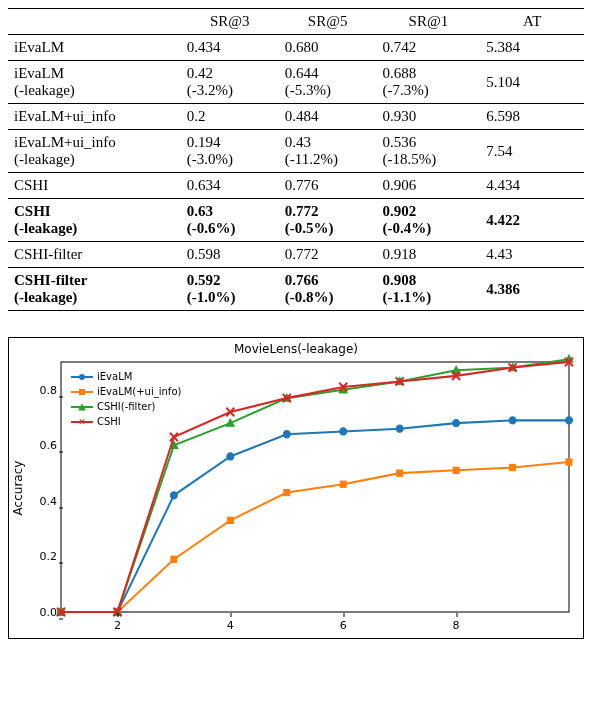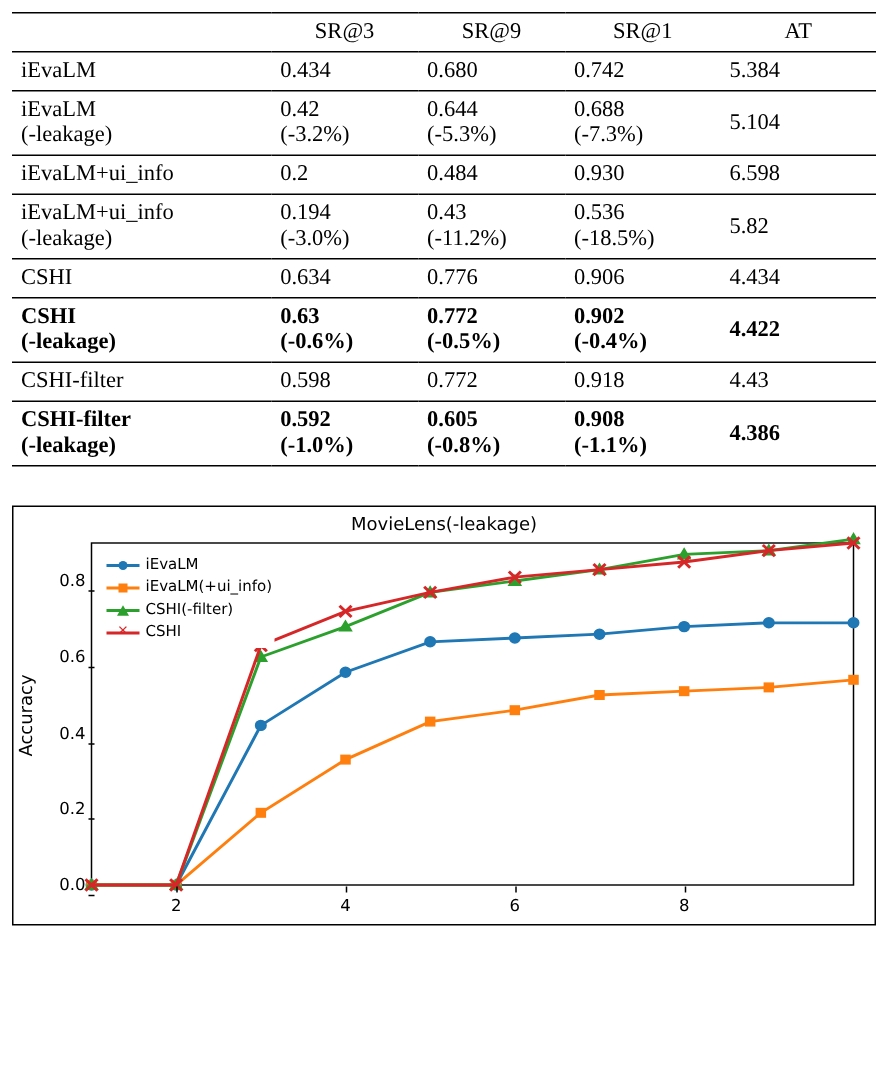--- a/index.html
+++ b/index.html
@@ -22,21 +22,21 @@
   }
   .hline-top { border-top: 1.5px solid #000; }
   .hline-bottom { border-bottom: 1px solid #000; }
   .dbl-bottom { border-bottom: 1.5px solid #000; }
   .rowgroup td { border-bottom: 1px solid #000; }
   .bold { font-weight: bold; }
   .sub { display: block; }
   .chart-wrap {
     margin-top: 26px;
     border: 1px solid #000;
-    padding: 12px 14px 6px 14px;
+    padding: 12px 14px 28px 14px;
     position: relative;
     height: 260px;
     background: #fff;
     font-family: "DejaVu Sans", Arial, sans-serif;
     font-size: 11px;
   }
   .chart-title {
     position: absolute;
     top: 4px;
     left: 50%;
@@ -92,21 +92,21 @@
     <col style="width:30%">
       <col style="width:17%">
       <col style="width:17%">
       <col style="width:18%">
       <col style="width:18%">
   </colgroup>
   <thead>
     <tr class="hline-top hline-bottom">
       <th></th>
       <th>SR@3</th>
-      <th>SR@9</th>
+      <th>SR@5</th>
       <th>SR@1</th>
       <th>AT</th>
     </tr>
   </thead>
   <tbody id="tbody">
       <tr class="rowgroup">
         <td class="">iEvaLM</td>
         <td class="">0.434</td>
         <td class="">0.680</td>
         <td class="">0.742</td>
@@ -148,21 +148,21 @@
           <span class="sub">(-3.0%)</span>
         </td>
         <td class="">
           <span class="sub">0.43</span>
           <span class="sub">(-11.2%)</span>
         </td>
         <td class="">
           <span class="sub">0.536</span>
           <span class="sub">(-18.5%)</span>
         </td>
-        <td class="">5.82</td>
+        <td class="">7.54</td>
       </tr>
       <tr class="rowgroup">
         <td class="">CSHI</td>
         <td class="">0.634</td>
         <td class="">0.776</td>
         <td class="">0.906</td>
         <td class="">4.434</td>
       </tr>
       <tr class="rowgroup">
         <td class="bold">
@@ -193,21 +193,21 @@
       <tr class="dbl-bottom">
         <td class="bold">
           <span class="sub">CSHI-filter</span>
           <span class="sub">(-leakage)</span>
         </td>
         <td class="bold">
           <span class="sub">0.592</span>
           <span class="sub">(-1.0%)</span>
         </td>
         <td class="bold">
-          <span class="sub">0.605</span>
+          <span class="sub">0.766</span>
           <span class="sub">(-0.8%)</span>
         </td>
         <td class="bold">
           <span class="sub">0.908</span>
           <span class="sub">(-1.1%)</span>
         </td>
         <td class="bold">4.386</td>
       </tr>
     </tbody>
 </table>

